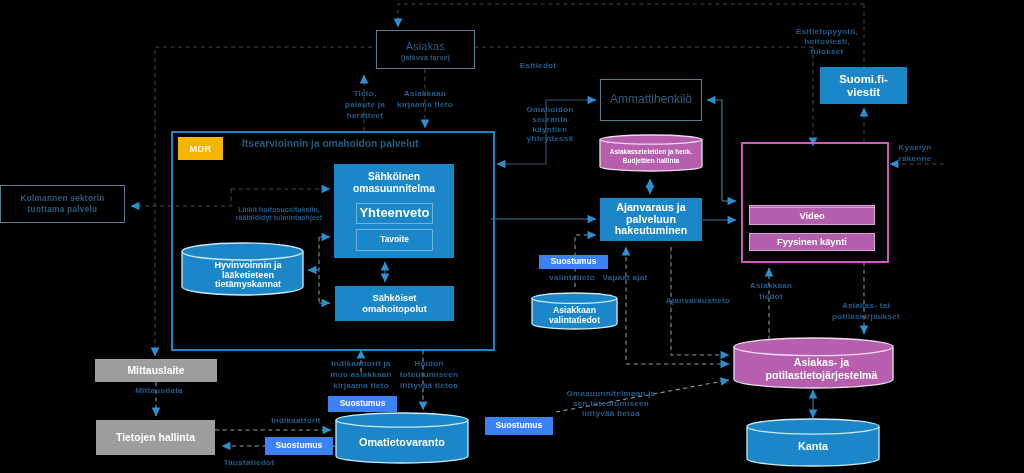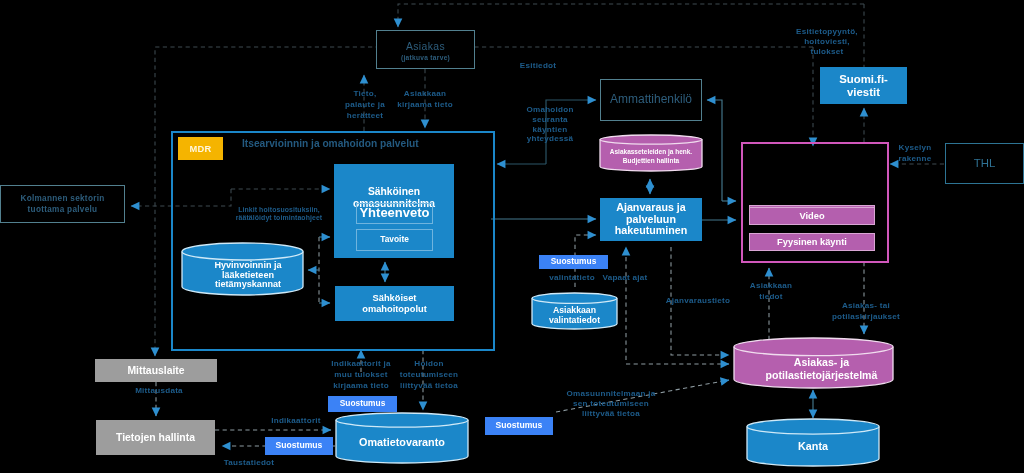--- a/index.html
+++ b/index.html
@@ -92,21 +92,21 @@
   <div class="node boxOutline" style="left:348px;top:30px;width:99px;height:39px;padding-top:10px;justify-content:flex-start;margin-left:28px;">
     <div style="font-size:10.4px;letter-spacing:0.4px;">Asiakas</div>
     <div style="font-size:6.6px;margin-top:1px;font-weight:bold;letter-spacing:0.3px;">(jatkuva tarve)</div>
   </div>
 
   <div class="node boxOutline" style="left:0px;top:185px;width:125px;height:38px;font-size:8.2px;font-weight:bold;letter-spacing:0.3px;line-height:11.4px;">
     <div>Kolmannen sektorin</div>
     <div>tuottama palvelu</div>
   </div>
 
-  <div class="node blue" style="left:334px;top:164px;width:120px;height:94px;justify-content:flex-start;padding-top:22px;line-height:12.3px;">
+  <div class="node blue" style="left:334px;top:164px;width:120px;height:94px;justify-content:flex-start;padding-top:7px;line-height:12.3px;">
     <div style="font-size:10.3px;font-weight:bold;">Sähköinen</div>
     <div style="font-size:10.3px;font-weight:bold;">omasuunnitelma</div>
   </div>
   <div class="node subBox" style="left:356px;top:203px;width:77px;height:21px;font-size:13px;font-weight:bold;">
     <div>Yhteenveto</div>
   </div>
   <div class="node subBox" style="left:356px;top:229px;width:77px;height:22px;font-size:8.4px;font-weight:bold;">
     <div>Tavoite</div>
   </div>
 
@@ -123,23 +123,20 @@
     <div>Ajanvaraus ja</div>
     <div>palveluun</div>
     <div>hakeutuminen</div>
   </div>
 
   <div class="node blue" style="left:820px;top:67px;width:87px;height:37px;font-size:11.4px;font-weight:bold;">
     <div>Suomi.fi-</div>
     <div>viestit</div>
   </div>
 
-  <div class="node boxOutline" id="thlbox" style="left:945px;top:143px;width:79px;height:41px;font-size:11.4px;">
-    <div>THL</div>
-  </div>
 
   <div id="kanavat" class="pinkbox" style="position:absolute;left:741px;top:142px;width:144px;height:117px;"></div>
   <div class="node" id="ch-chat" style="left:749px;top:181px;width:126px;height:18px;font-size:9.3px;font-weight:bold;color:#fff;background:#b45fae;border:0.8px solid #d9a6d4;margin-top:24px;">
     <div>Chat</div>
   </div>
   <div class="node" id="ch-video" style="left:749px;top:207px;width:126px;height:18px;font-size:9.3px;font-weight:bold;color:#fff;background:#b45fae;border:0.8px solid #d9a6d4;">
     <div>Video</div>
   </div>
   <div class="node" id="ch-fyys" style="left:749px;top:233px;width:126px;height:18px;font-size:9.3px;font-weight:bold;color:#fff;background:#b45fae;border:0.8px solid #d9a6d4;">
     <div>Fyysinen käynti</div>
@@ -268,21 +265,21 @@
     <div>Mittausdata</div>
   </div>
   <div class="lbl" style="left:236px;top:415px;width:120px;">
     <div>Indikaattorit</div>
   </div>
   <div class="lbl" style="left:189px;top:457px;width:120px;">
     <div>Taustatiedot</div>
   </div>
   <div class="lbl" style="left:301px;top:358px;width:120px;">
     <div>Indikaattorit ja</div>
-    <div>muu tulokset</div>
+    <div>muu asiakkaan</div>
     <div>kirjaama tieto</div>
   </div>
   <div class="lbl" style="left:369px;top:358px;width:120px;">
     <div>Hoidon</div>
     <div>toteutumiseen</div>
     <div>liittyvää tietoa</div>
   </div>
   <div class="lbl" style="left:551px;top:389px;width:120px;line-height:10.2px;">
     <div>Omasuunnitelmaan ja</div>
     <div>sen toteutumiseen</div>

